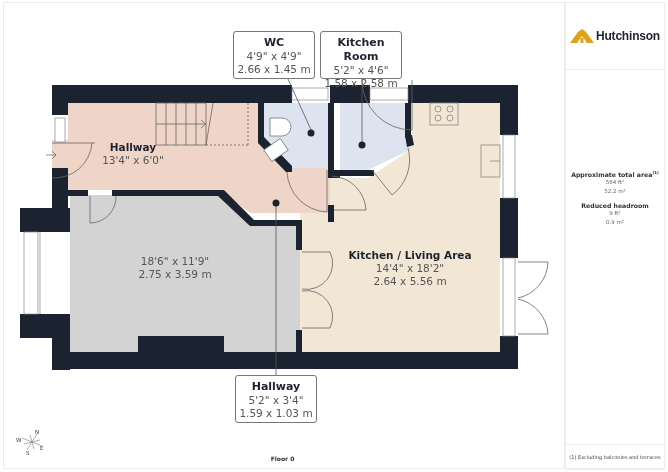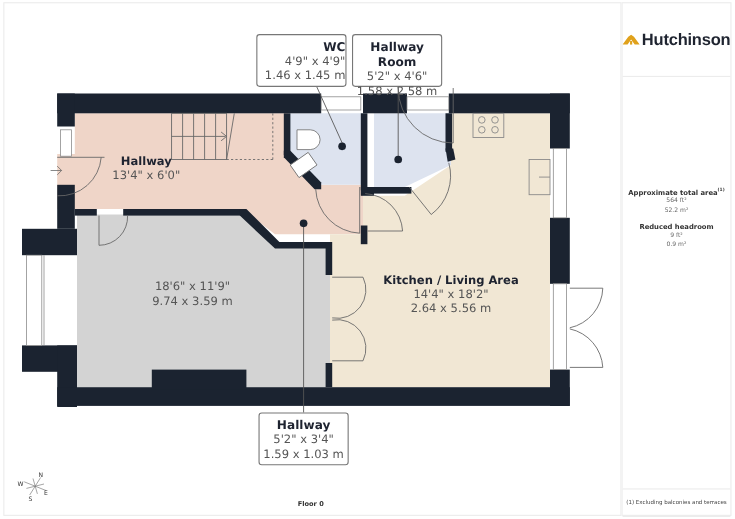--- a/index.html
+++ b/index.html
@@ -1,21 +1,21 @@
 <!DOCTYPE html>
 <html><head>
 <meta charset="utf-8">
 <style>
   html,body{margin:0;padding:0;background:#fff;}
   body{width:668px;height:472px;position:relative;overflow:hidden;font-family:"DejaVu Sans","Liberation Sans",sans-serif;}
   .frame{position:absolute;left:3px;top:2px;width:562px;height:467px;border:1px solid #ececec;box-sizing:border-box;}
   .side{position:absolute;left:565px;top:2px;width:100px;height:467px;border:1px solid #ececec;box-sizing:border-box;background:#fff;}
   .side .sec{border-bottom:1px solid #ececec;text-align:center;color:#444;}
   .logo{height:66px;display:flex;align-items:center;justify-content:center;gap:2px;}
-  .logo-text{font-family:"Liberation Sans",sans-serif;font-weight:bold;font-size:15px;color:#1f2430;letter-spacing:-0.2px;}
+  .logo-text{font-family:"Liberation Sans",sans-serif;font-weight:bold;font-size:12px;color:#1f2430;letter-spacing:-0.2px;}
   .area-title{font-size:6.2px;font-weight:bold;color:#333;margin-top:100px;}
   .small{font-size:5.5px;color:#666;line-height:9px;}
   svg text{font-family:"DejaVu Sans","Liberation Sans",sans-serif;}
   .label-box{position:absolute;background:#fff;border:1px solid #777;border-radius:3px;text-align:center;box-sizing:border-box;}
   .lb-title{font-weight:bold;font-size:11px;color:#1e2330;line-height:14px;}
   .lb-dim{font-size:10.5px;color:#555;line-height:13px;}
   .room-lbl{position:absolute;text-align:center;}
   .room-title{font-weight:bold;font-size:10.5px;color:#1e2330;line-height:14px;}
   .room-dim{font-size:10.5px;color:#555;line-height:13px;}
   .floor{position:absolute;left:0;width:565px;top:455px;text-align:center;font-size:6px;color:#333;font-weight:bold;}
@@ -144,35 +144,35 @@
   <text x="26" y="455" font-size="5.5" fill="#333">S</text>
   <text x="16" y="442" font-size="5.5" fill="#333">W</text>
 </svg>
 
 <div class="room-lbl" style="left:78px;top:140px;width:110px;">
   <div class="room-title">Hallway</div>
   <div class="room-dim">13'4" x 6'0"</div>
 </div>
 <div class="room-lbl" style="left:120px;top:255px;width:110px;">
   <div class="room-dim">18'6" x 11'9"</div>
-  <div class="room-dim">9.74 x 3.59 m</div>
+  <div class="room-dim">2.75 x 3.59 m</div>
 </div>
 <div class="room-lbl" style="left:340px;top:248px;width:140px;">
   <div class="room-title">Kitchen / Living Area</div>
   <div class="room-dim">14'4" x 18'2"</div>
   <div class="room-dim">2.64 x 5.56 m</div>
 </div>
 
-<div class="label-box" style="left:233px;top:31px;width:82px;height:48px;padding-top:4px;text-align:right;">
+<div class="label-box" style="left:233px;top:31px;width:82px;height:48px;padding-top:4px;">
   <div class="lb-title">WC</div>
   <div class="lb-dim">4'9" x 4'9"</div>
-  <div class="lb-dim">1.46 x 1.45 m</div>
+  <div class="lb-dim">2.66 x 1.45 m</div>
 </div>
 <div class="label-box" style="left:320px;top:31px;width:82px;height:48px;padding-top:4px;">
-  <div class="lb-title">Hallway Room</div>
+  <div class="lb-title">Kitchen Room</div>
   <div class="lb-dim">5'2" x 4'6"</div>
   <div class="lb-dim">1.58 x 2.58 m</div>
 </div>
 <div class="label-box" style="left:235px;top:375px;width:82px;height:48px;padding-top:4px;">
   <div class="lb-title">Hallway</div>
   <div class="lb-dim">5'2" x 3'4"</div>
   <div class="lb-dim">1.59 x 1.03 m</div>
 </div>
 
 <div class="floor">Floor 0</div>

